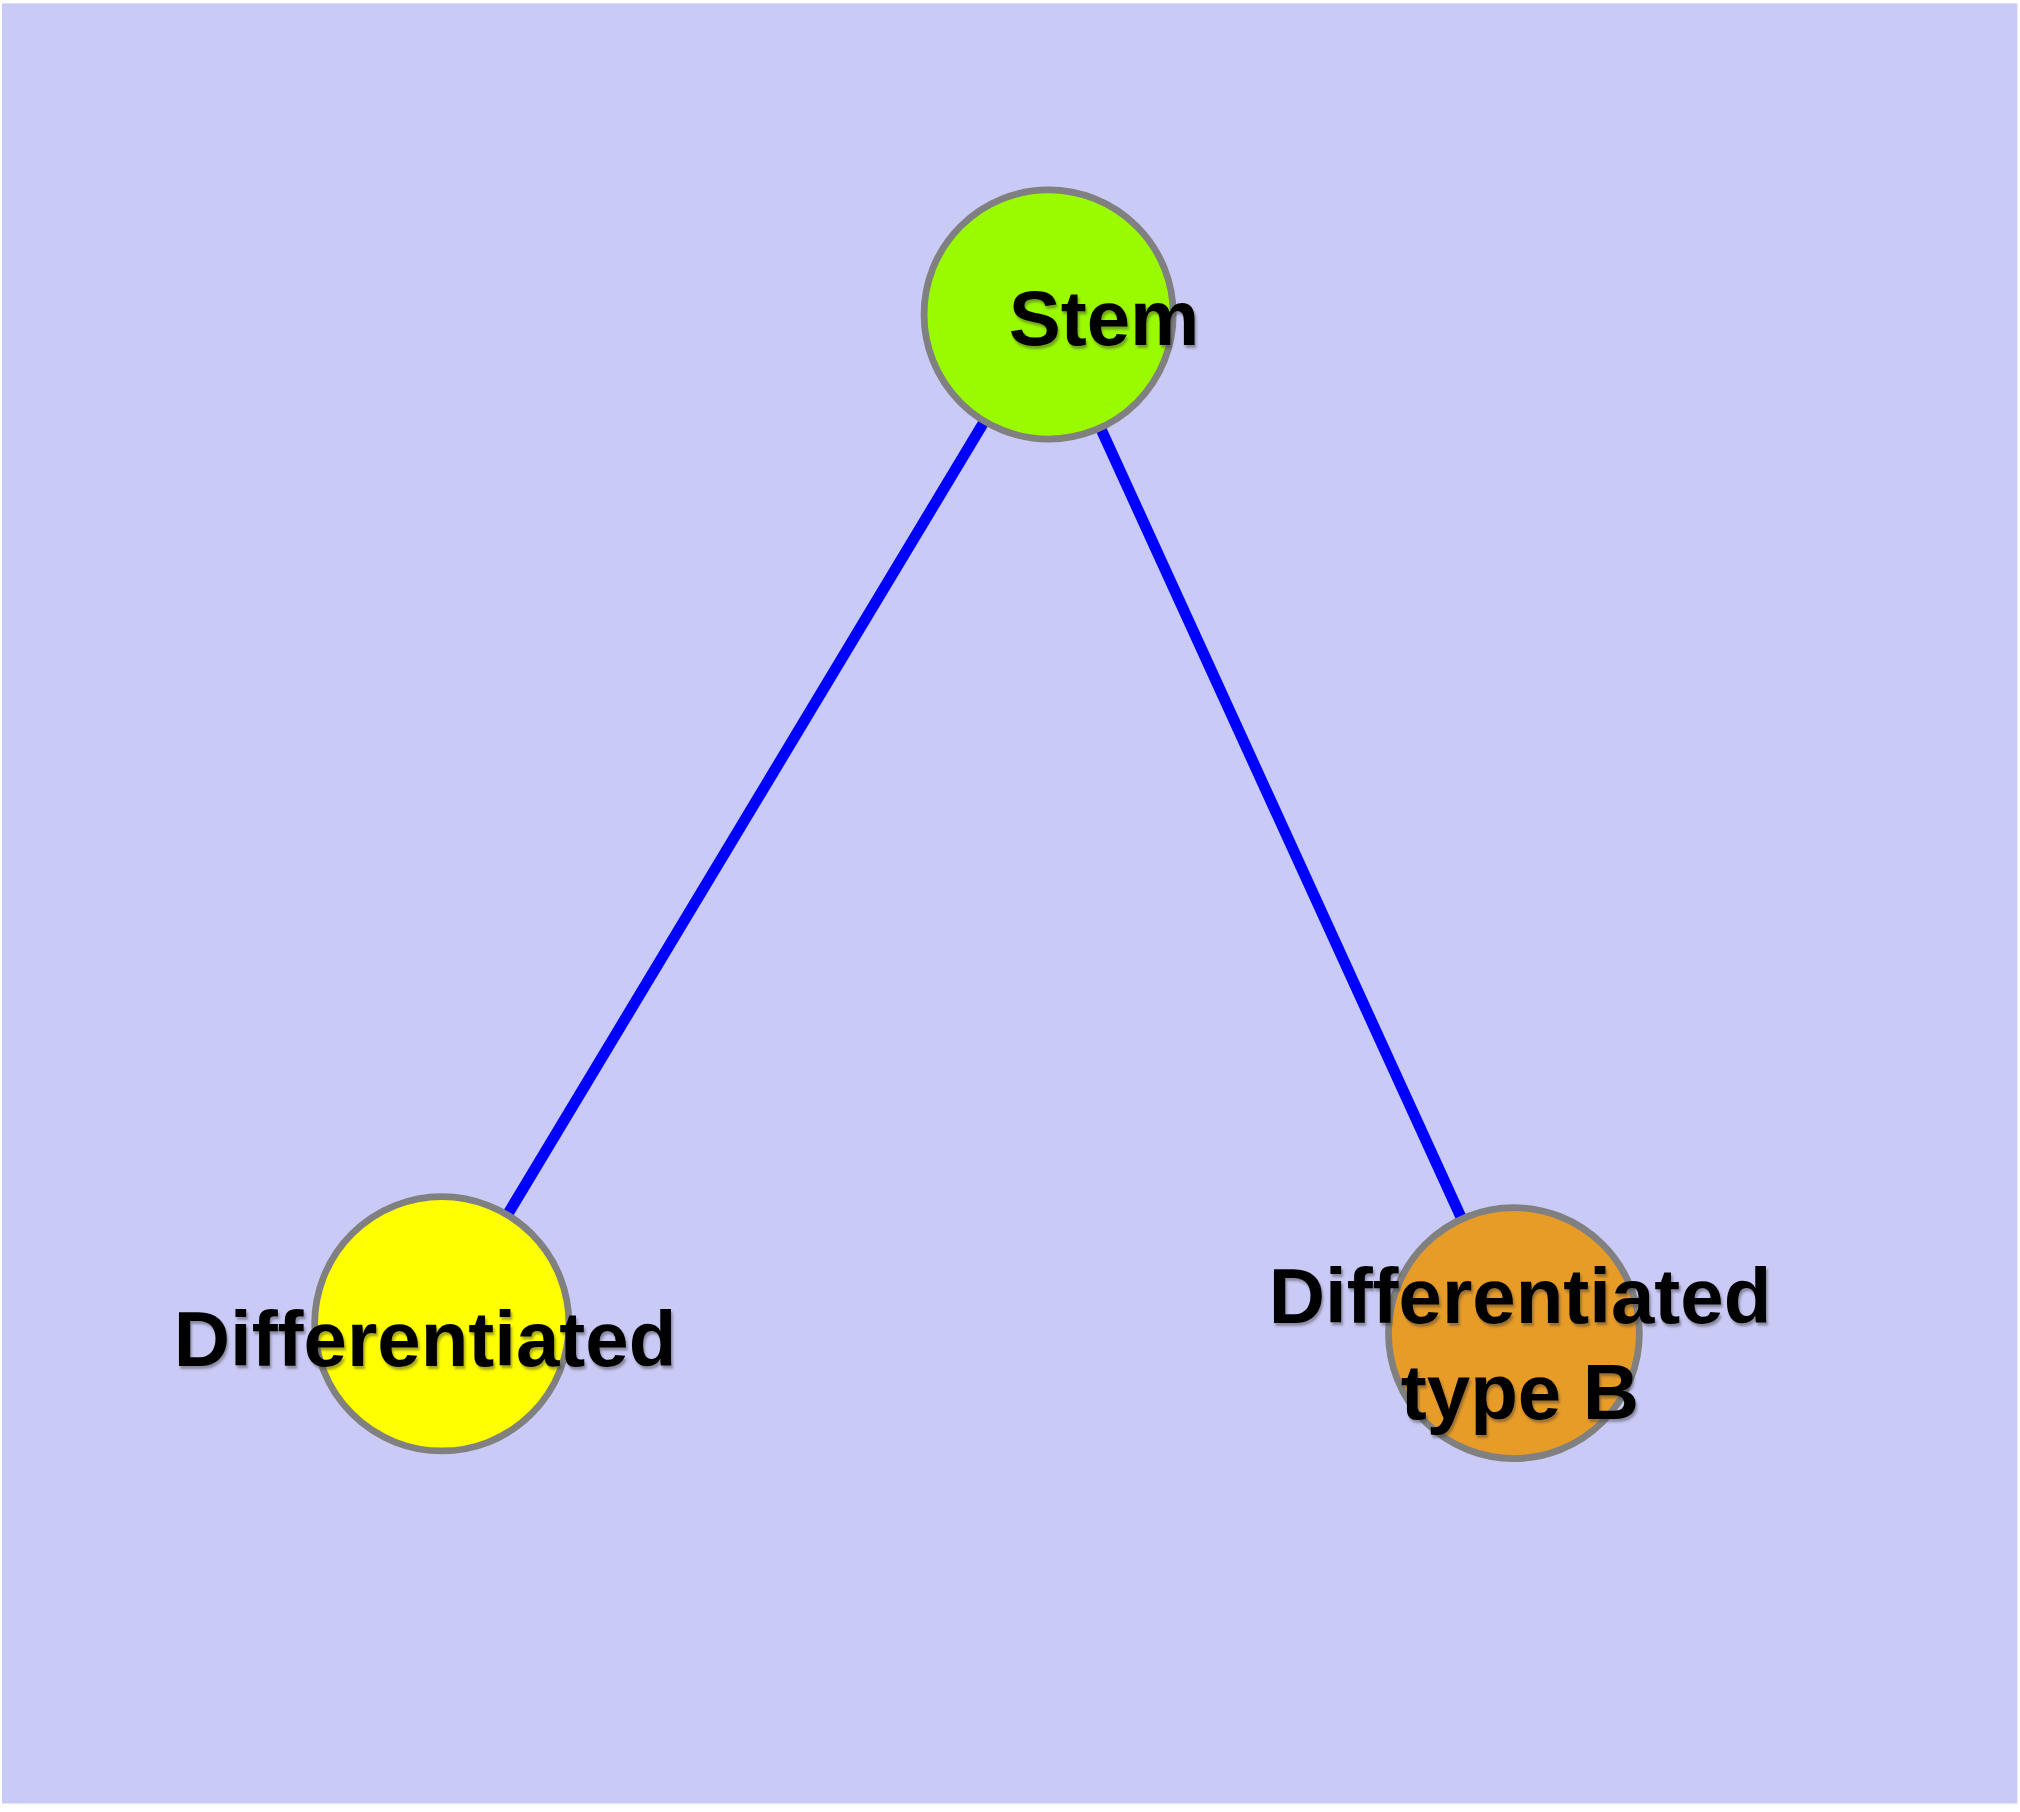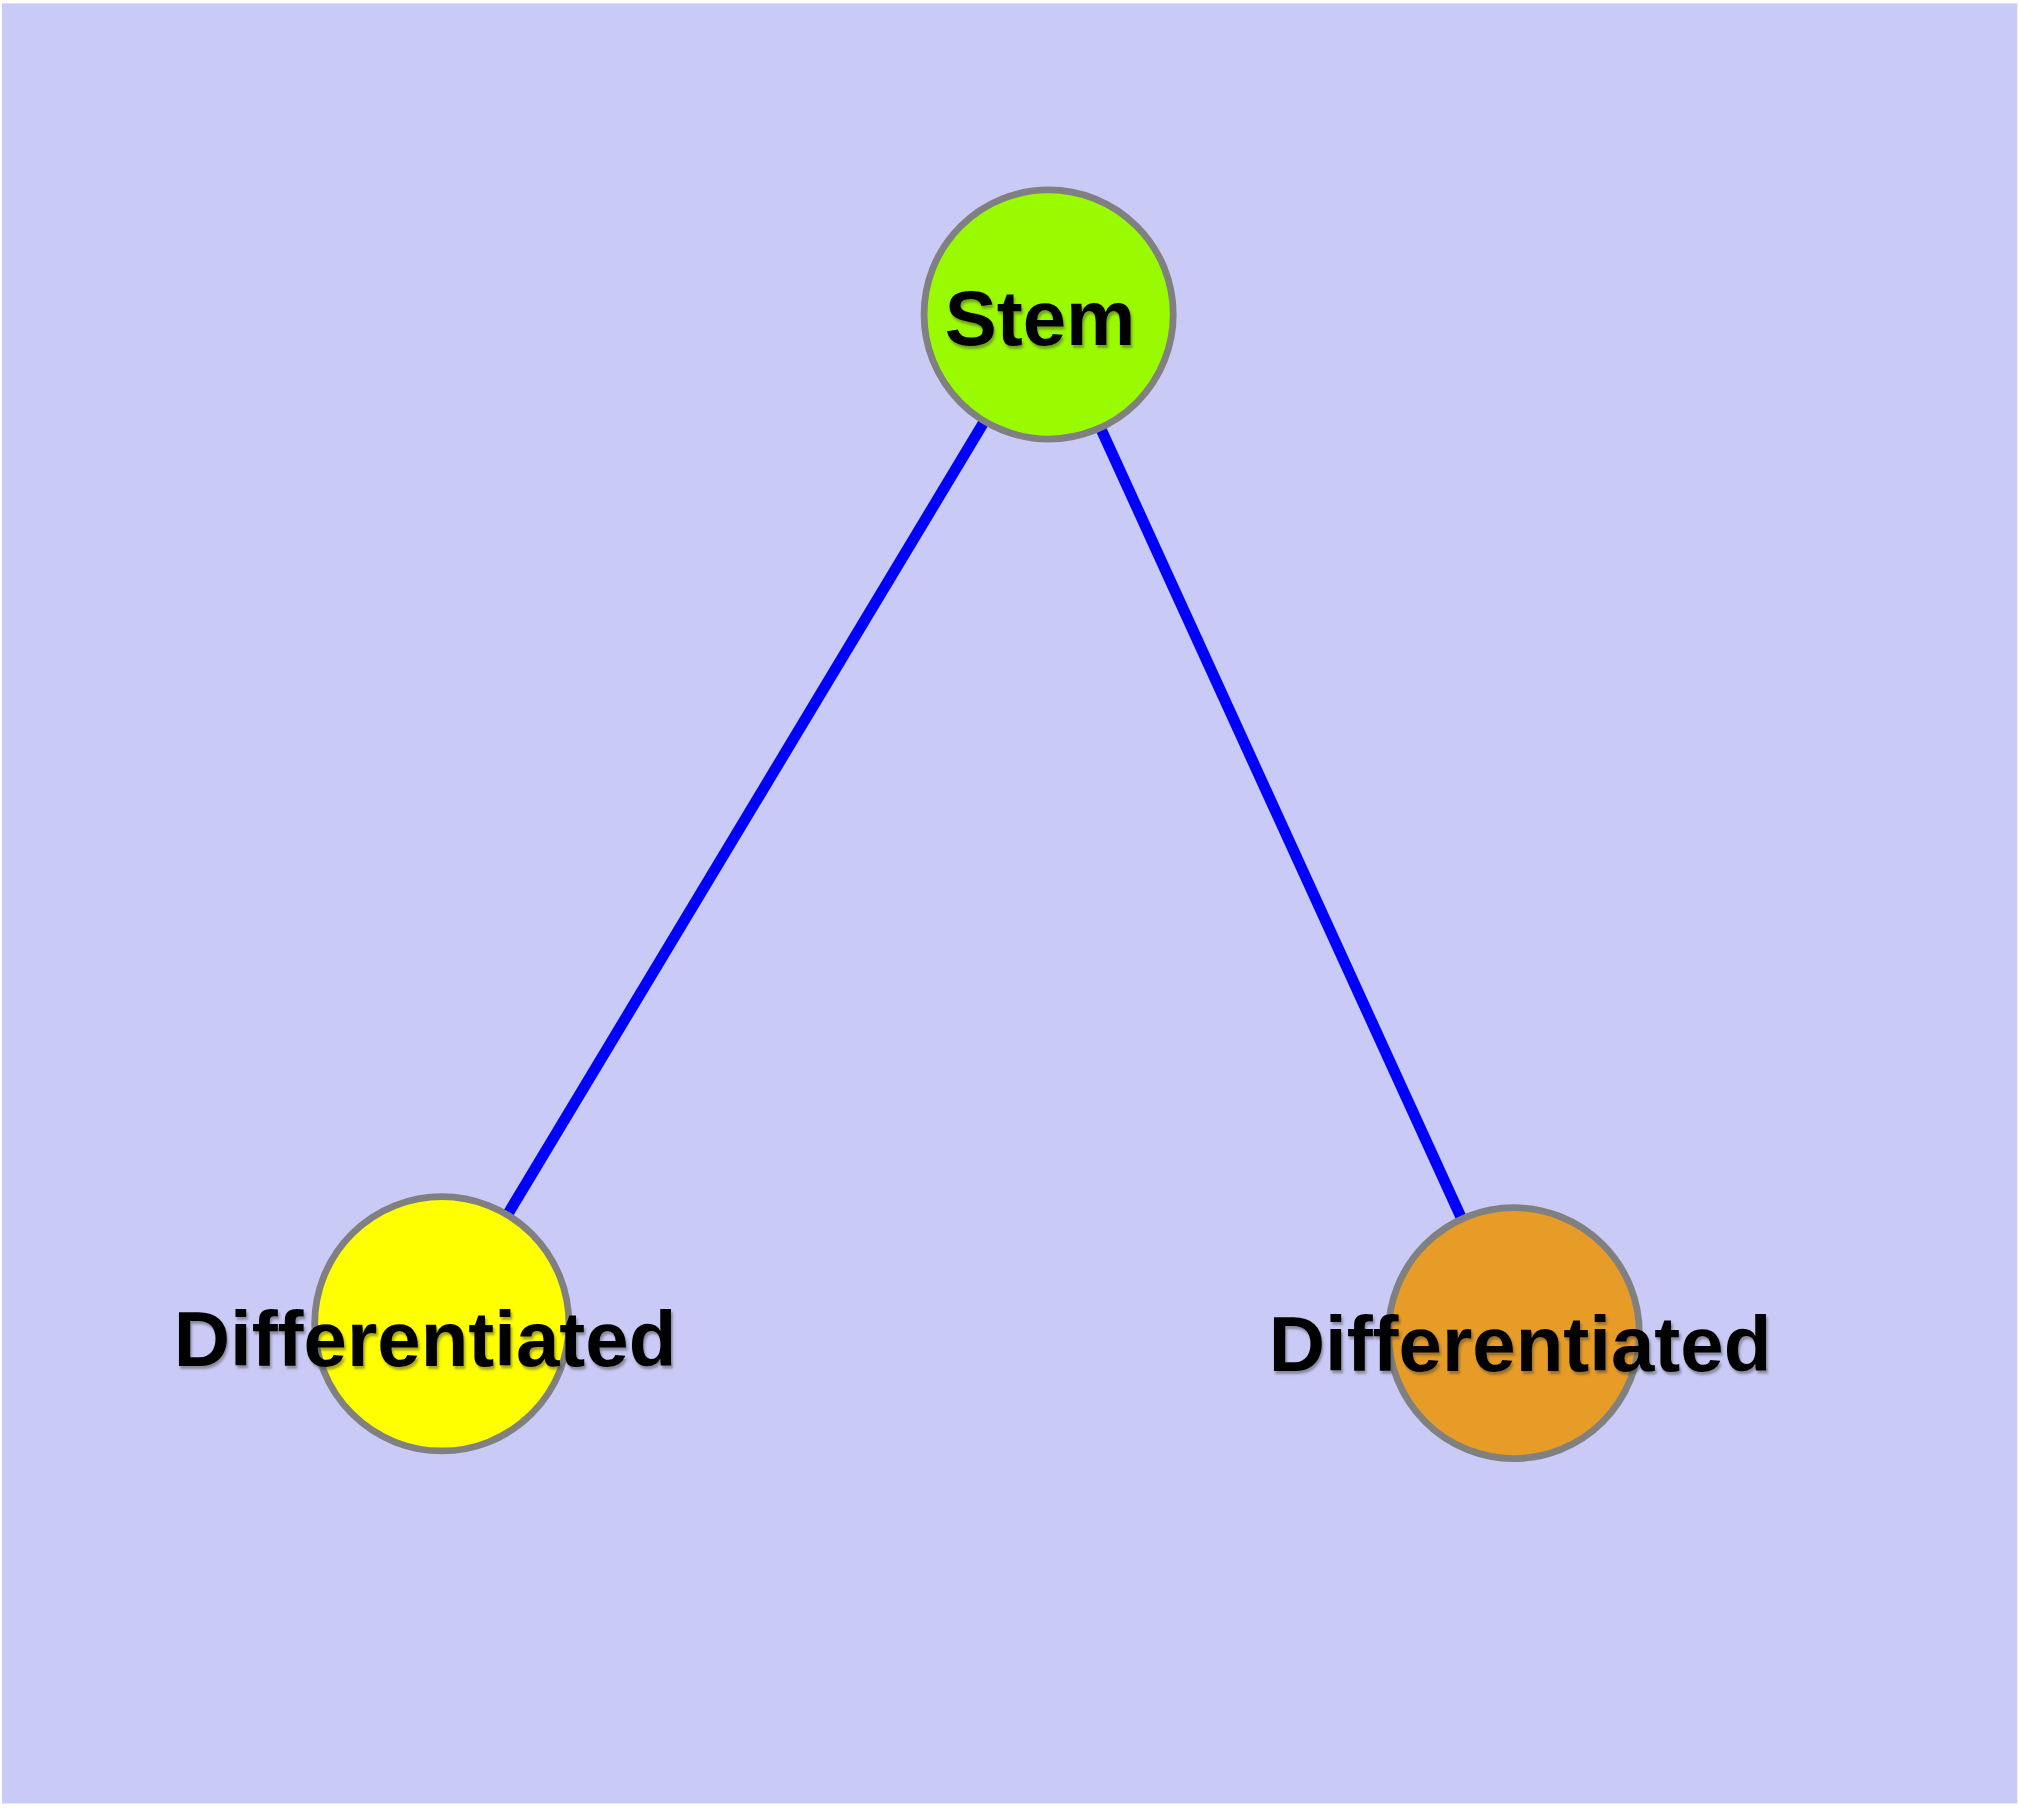--- a/index.html
+++ b/index.html
@@ -45,26 +45,27 @@
     <rect x="2" y="4" width="2378" height="2124" fill="#CACAF6"></rect>
 
     <line x1="1237" y1="371" x2="521" y2="1562" stroke-width="13" stroke="#0000FF"></line>
     <line x1="1237" y1="371" x2="1786" y2="1573" stroke-width="13" stroke="#0000FF"></line>
 
     <circle cx="1237" cy="371" r="147" stroke-width="8" fill="#9AFB00" stroke="#808080"></circle>
     <circle cx="521" cy="1562" r="150" stroke-width="8" fill="#FFFF00" stroke="#808080"></circle>
     <circle cx="1786" cy="1573" r="148" stroke-width="8" fill="#E89C28" stroke="#808080"></circle>
   </svg>
 
-  <div class="node-label" style="left:1040px; top:318px;">
+  <div class="node-label" style="left:1104px; top:318px;">
     <span class="line">Stem</span>
   </div>
 
   <div class="node-label" style="left:425px; top:1339px;">
     <span class="line">Differentiated</span>
   </div>
 
   <div class="node-label" style="left:1520px; top:1344px;">
     <span class="line">Differentiated</span>
+    <span class="line">type B</span>
   </div>
 
 </div>
 
 
 </body></html>

